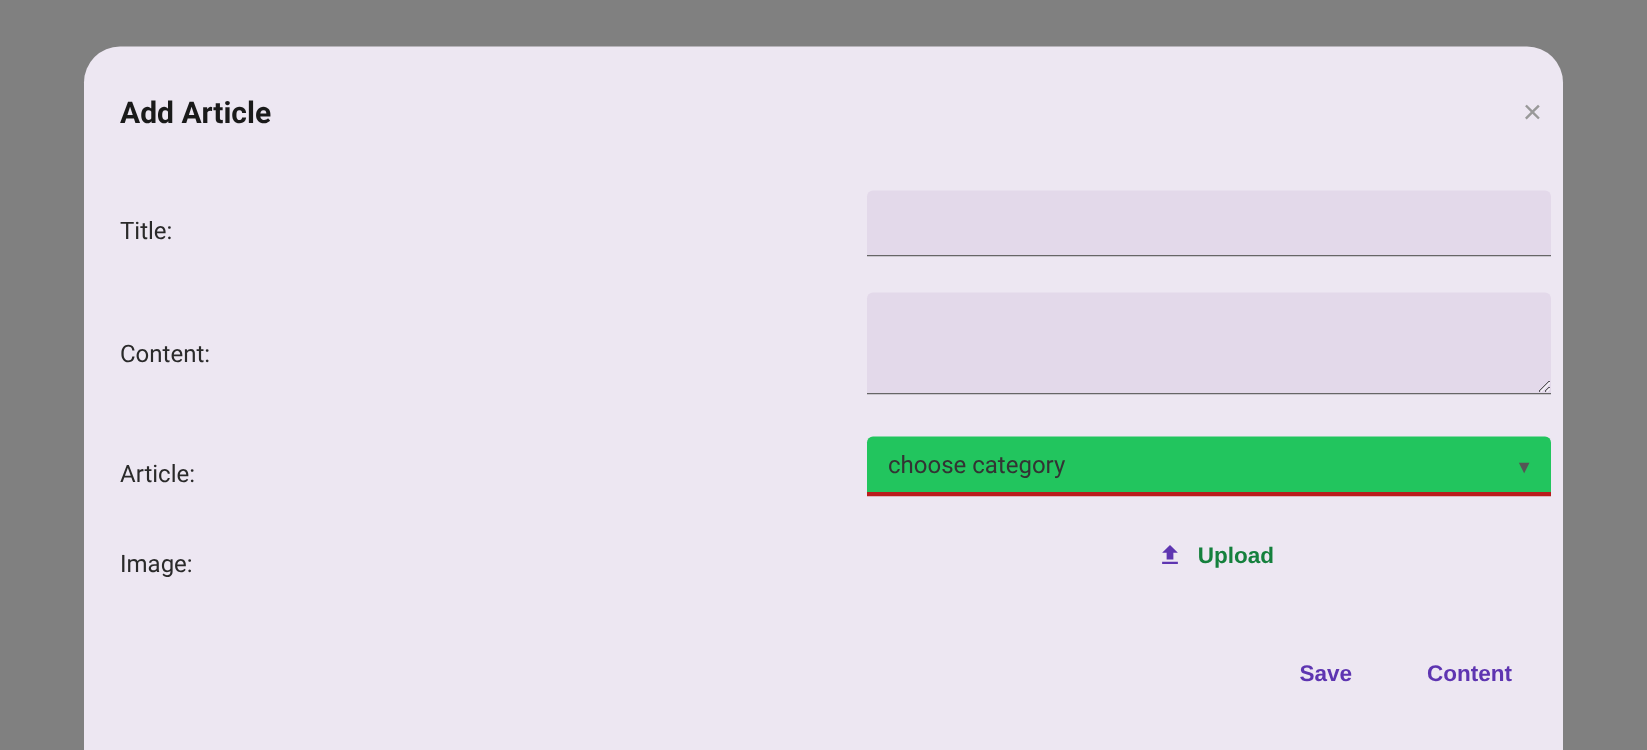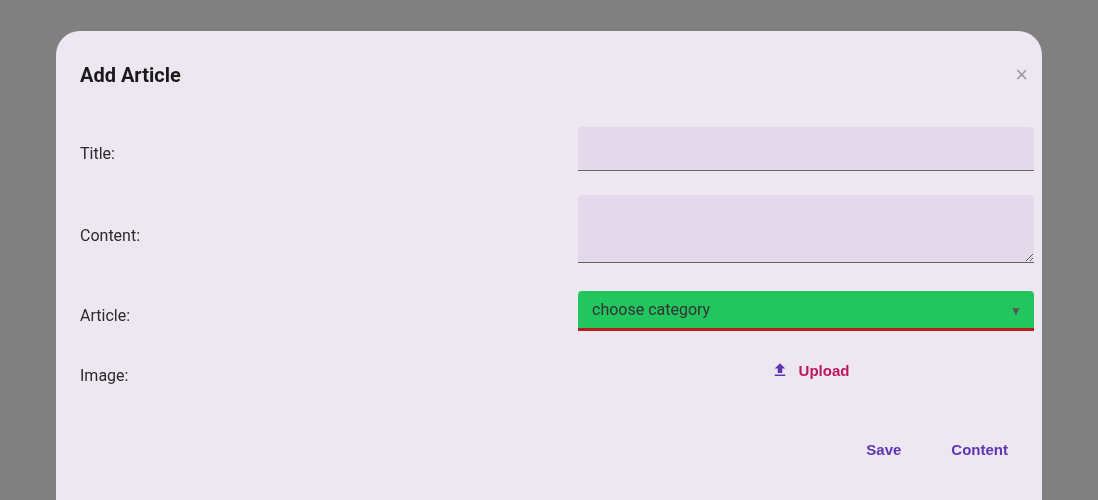--- a/index.html
+++ b/index.html
@@ -120,21 +120,21 @@
       display: flex;
       align-items: flex-end;
       gap: 28px;
     }
     .upload-btn {
       display: flex;
       align-items: center;
       gap: 10px;
       background: none;
       border: none;
-      color: #be185d;
+      color: #15803d;
       font-size: 15px;
       font-weight: 600;
       cursor: pointer;
       padding: 6px 10px;
       margin: 0 auto;
     }
     .upload-btn svg {
       width: 18px;
       height: 18px;
       fill: #5e35b1;

